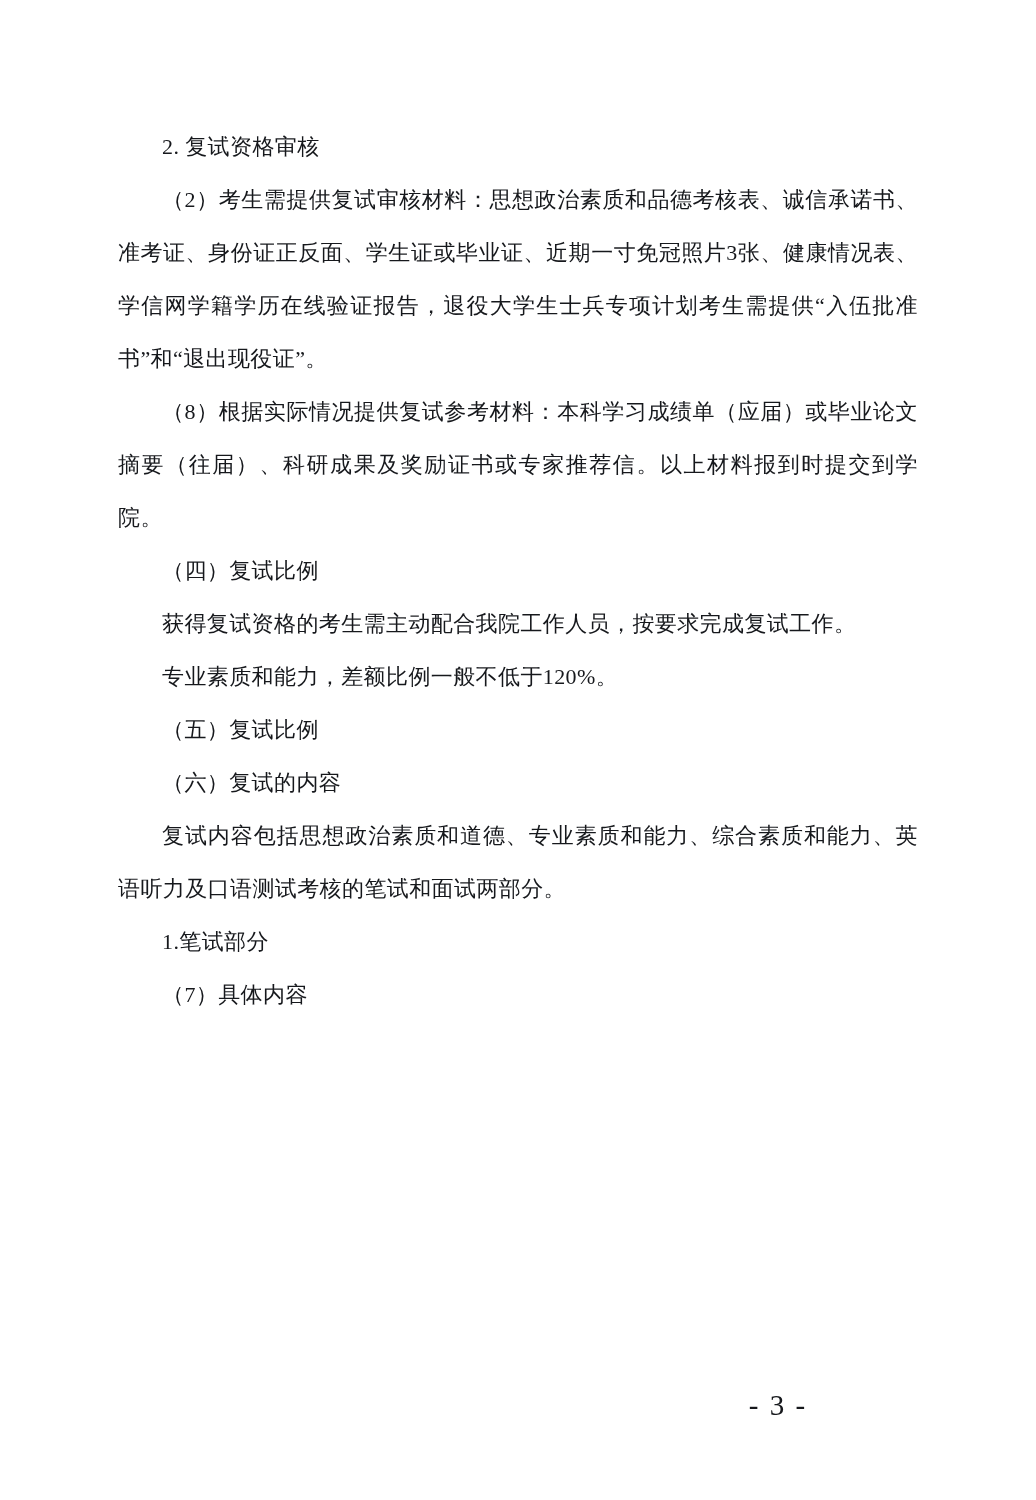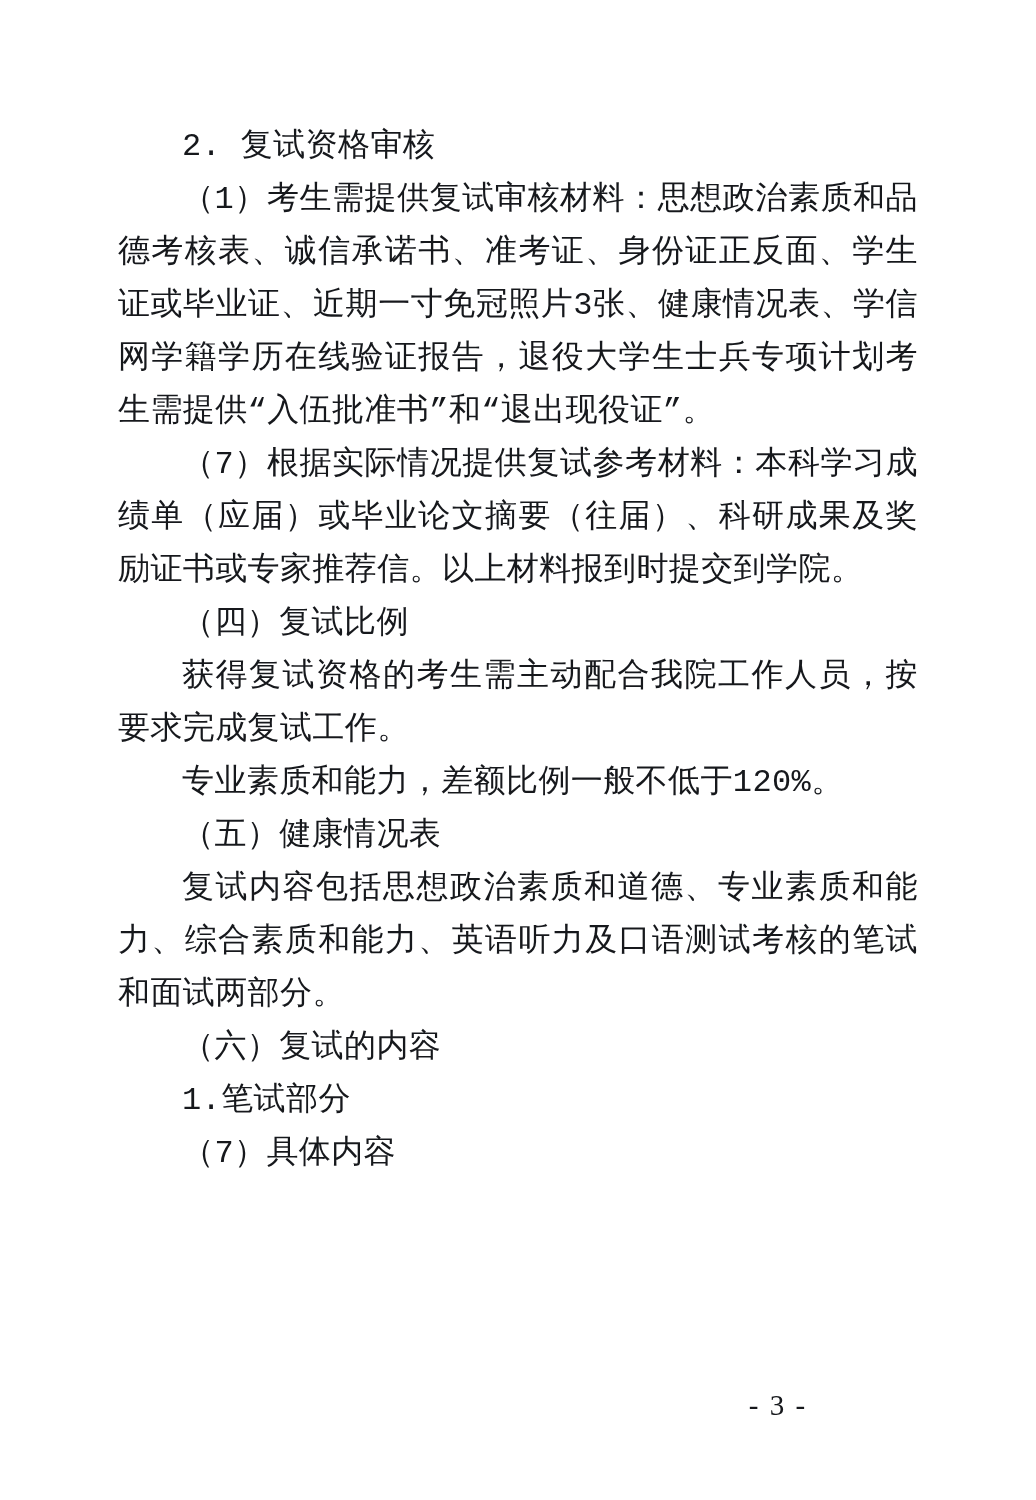--- a/index.html
+++ b/index.html
@@ -18,26 +18,25 @@
   .page {
     position: absolute;
     left: 0;
     top: 0;
     width: 1036px;
     height: 1500px;
     box-sizing: border-box;
     padding: 120px 118px 0 118px;
   }
   .doc-body {
-    font-size: 32px;
+    font-size: 22px;
     line-height: 53px;
     letter-spacing: 0.4px;
     text-align: justify;
     text-justify: inter-ideograph;
-    font-family: Liberation Mono, monospace;
   }
   .para {
     margin: 0;
     padding: 0;
     text-indent: 2em;
   }
   .para + .para {
     margin-top: 0;
   }
   .page-number {
@@ -53,27 +52,27 @@
   .page-number span {
     display: inline-block;
   }
 </style>
 </head>
 <body>
 
 <div class="page">
   <div class="doc-body">
     <p class="para">2. 复试资格审核</p>
-    <p class="para">（1）考生需提供复试审核材料：思想政治素质和品德考核表、诚信承诺书、准考证、身份证正反面、学生证或毕业证、近期一寸免冠照片3张、健康情况表、学信网学籍学历在线验证报告，退役大学生士兵专项计划考生需提供“入伍批准书”和“退出现役证”。</p>
-    <p class="para">（7）根据实际情况提供复试参考材料：本科学习成绩单（应届）或毕业论文摘要（往届）、科研成果及奖励证书或专家推荐信。以上材料报到时提交到学院。</p>
+    <p class="para">（2）考生需提供复试审核材料：思想政治素质和品德考核表、诚信承诺书、准考证、身份证正反面、学生证或毕业证、近期一寸免冠照片3张、健康情况表、学信网学籍学历在线验证报告，退役大学生士兵专项计划考生需提供“入伍批准书”和“退出现役证”。</p>
+    <p class="para">（8）根据实际情况提供复试参考材料：本科学习成绩单（应届）或毕业论文摘要（往届）、科研成果及奖励证书或专家推荐信。以上材料报到时提交到学院。</p>
     <p class="para">（四）复试比例</p>
     <p class="para">获得复试资格的考生需主动配合我院工作人员，按要求完成复试工作。</p>
     <p class="para">专业素质和能力，差额比例一般不低于120%。</p>
-    <p class="para">（五）健康情况表</p>
+    <p class="para">（五）复试比例</p>
+    <p class="para">（六）复试的内容</p>
     <p class="para">复试内容包括思想政治素质和道德、专业素质和能力、综合素质和能力、英语听力及口语测试考核的笔试和面试两部分。</p>
-    <p class="para">（六）复试的内容</p>
     <p class="para">1.笔试部分</p>
     <p class="para">（7）具体内容</p>
   </div>
   <div class="page-number">
     <span>- 3 -</span>
   </div>
 </div>
 
 </body></html>

